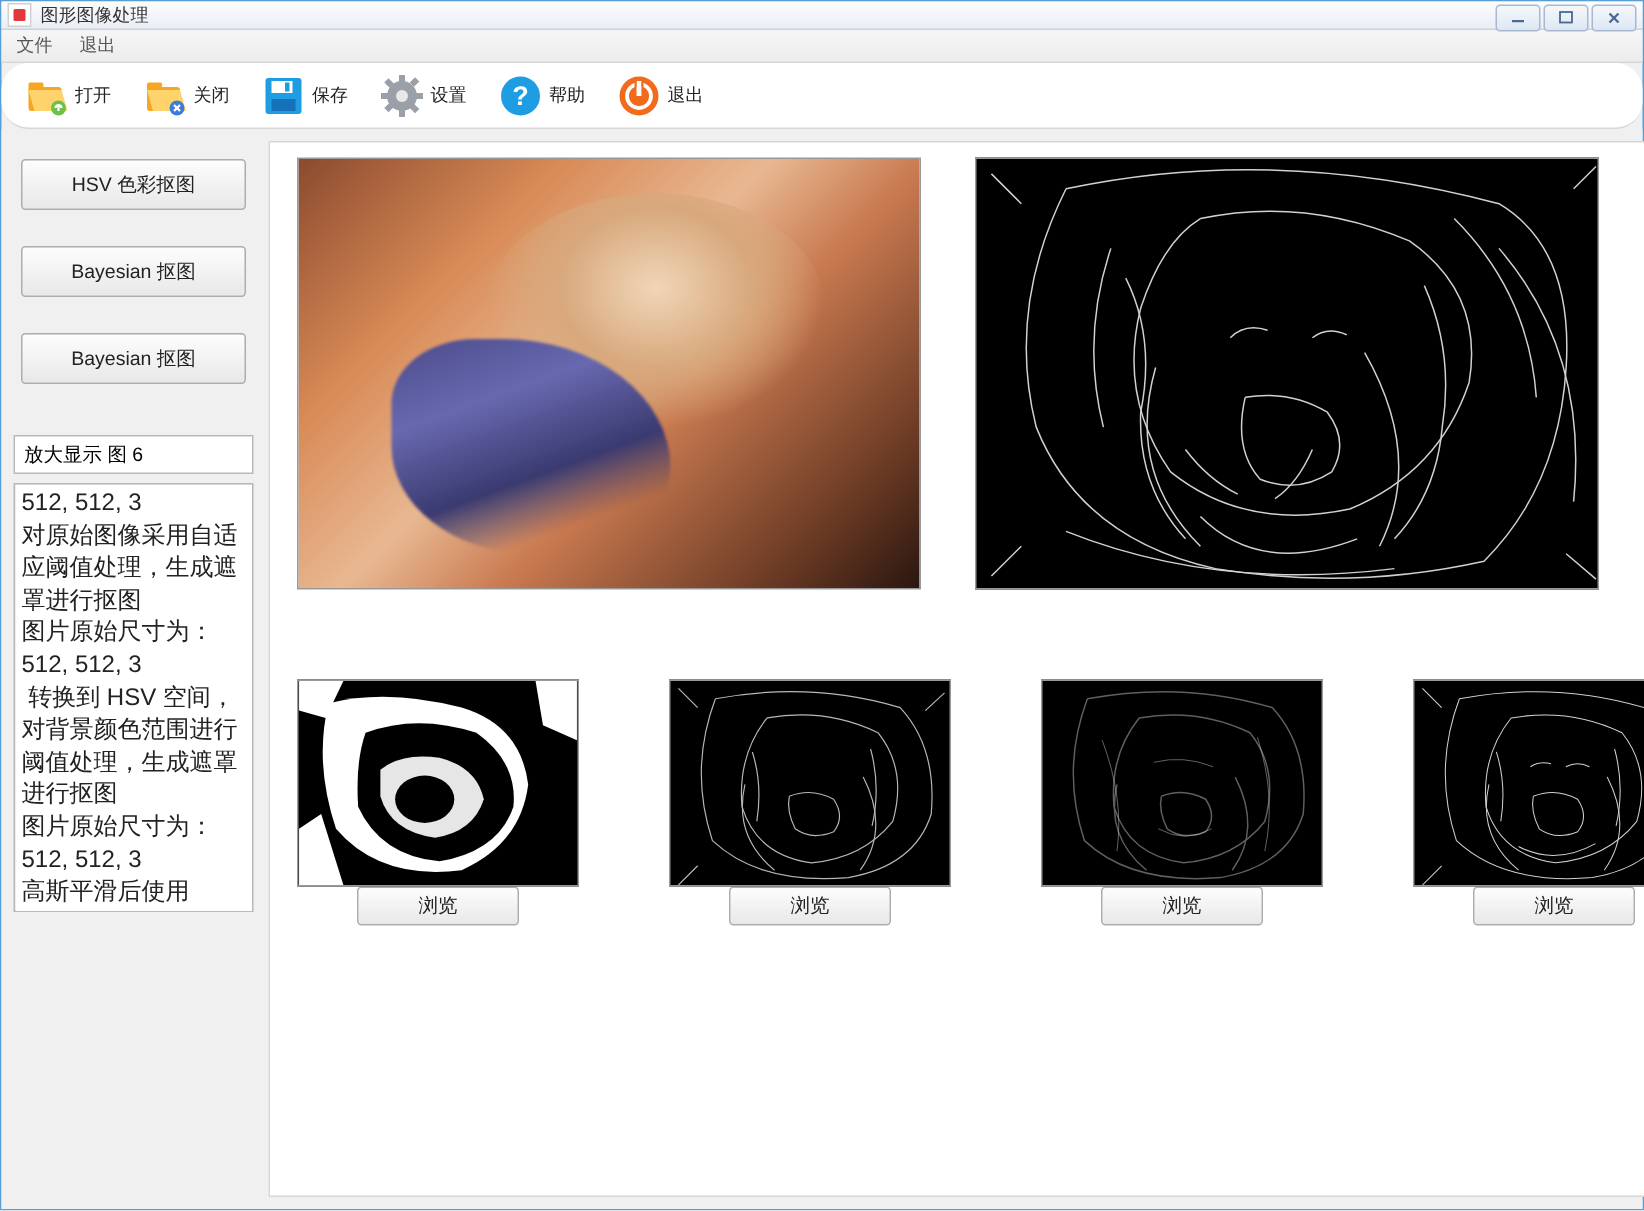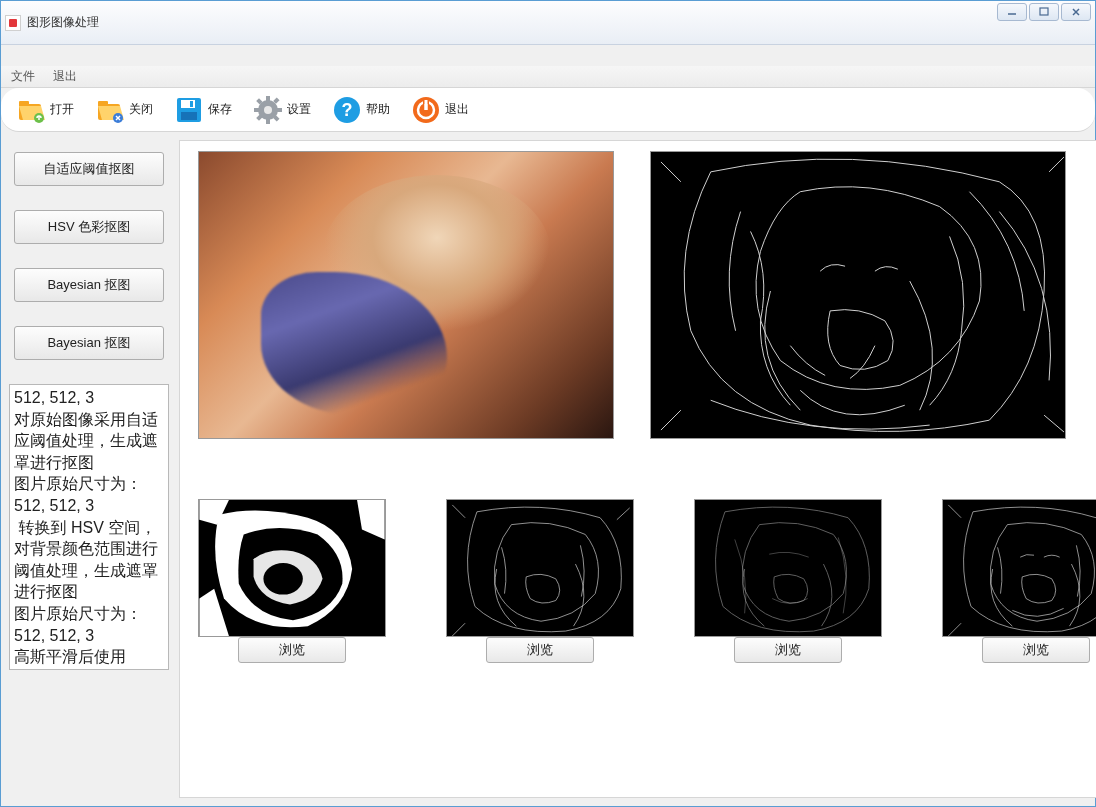--- a/index.html
+++ b/index.html
@@ -13,21 +13,21 @@
 }
 .window {
   width: 1096px;
   height: 807px;
   border: 1px solid #5a9dd3;
   background: #f0f0f0;
   display: flex;
   flex-direction: column;
 }
 .titlebar {
-  height: 44px;
+  height: 19px;
   background: linear-gradient(#fdfdfe, #e9eef5);
   border-bottom: 1px solid #c8d2e0;
   display: flex;
   align-items: center;
   padding: 0 4px;
   position: relative;
 }
 .titlebar .app-icon {
   width: 16px; height: 16px;
   background: #fff;
@@ -53,21 +53,20 @@
   font-size: 11px;
   cursor: pointer;
 }
 .menubar {
   height: 22px;
   background: linear-gradient(#f6f6f6,#ececec);
   border-bottom: 1px solid #d6d6d6;
   display: flex; align-items: center;
   padding: 0 6px;
   gap: 10px;
-  margin-top: 21px;
 }
 .menubar span { color: #555; cursor: pointer; padding: 2px 4px; }
 .toolbar {
   height: 44px;
   background: #fff;
   border-bottom: 1px solid #d6d6d6;
   display: flex; align-items: center;
   padding: 2px 10px;
   gap: 12px;
   border-radius: 18px;
@@ -299,25 +298,25 @@
             <rect x="14.5" y="6" width="3" height="10" fill="#fff"></rect>
           </svg>
       </span>
       <span class="tool-label">退出</span>
     </div>
   </div>
 
   <div class="content-area">
 
     <div class="sidebar">
-      <div class="side-btn">自适应阈值抠图</div>
       <div class="side-btn">HSV 色彩抠图</div>
       <div class="side-btn">Bayesian 抠图</div>
       <div class="side-btn">Bayesian 抠图</div>
 
+      <input class="zoom-input" value="放大显示 图 6" style="">
       <div class="log-box">512, 512, 3
 对原始图像采用自适应阈值处理，生成遮罩进行抠图
 图片原始尺寸为：
 512, 512, 3
  转换到 HSV 空间，对背景颜色范围进行阈值处理，生成遮罩进行抠图
 图片原始尺寸为：
 512, 512, 3
 高斯平滑后使用 Canny 算子进行边缘检测
 图片原始尺寸为：
 512, 512, 3</div>

